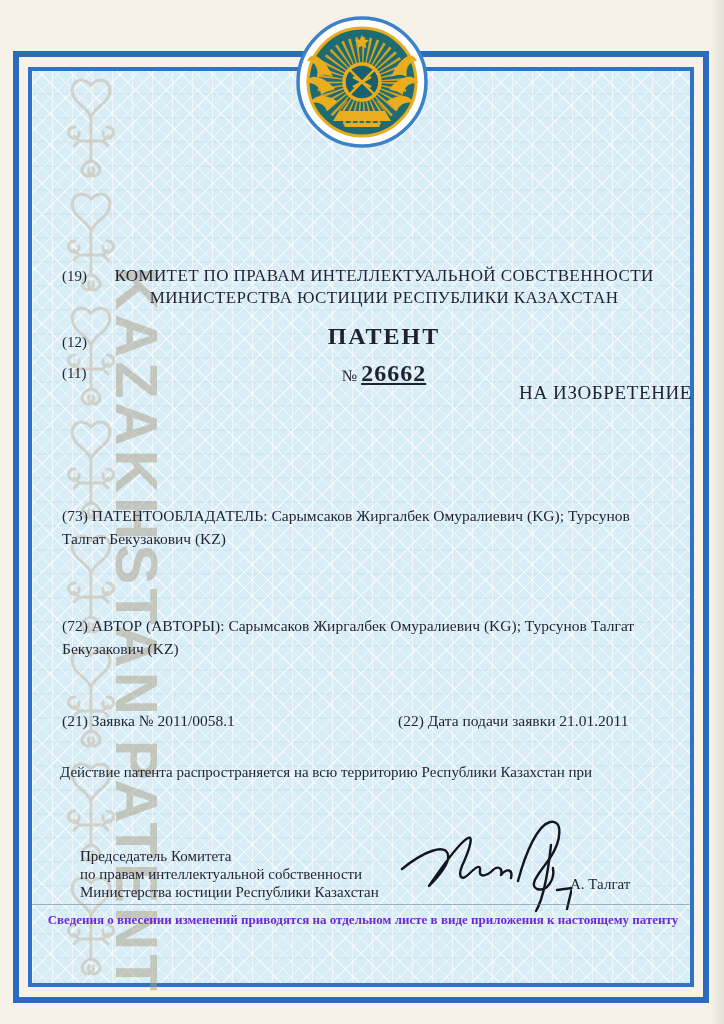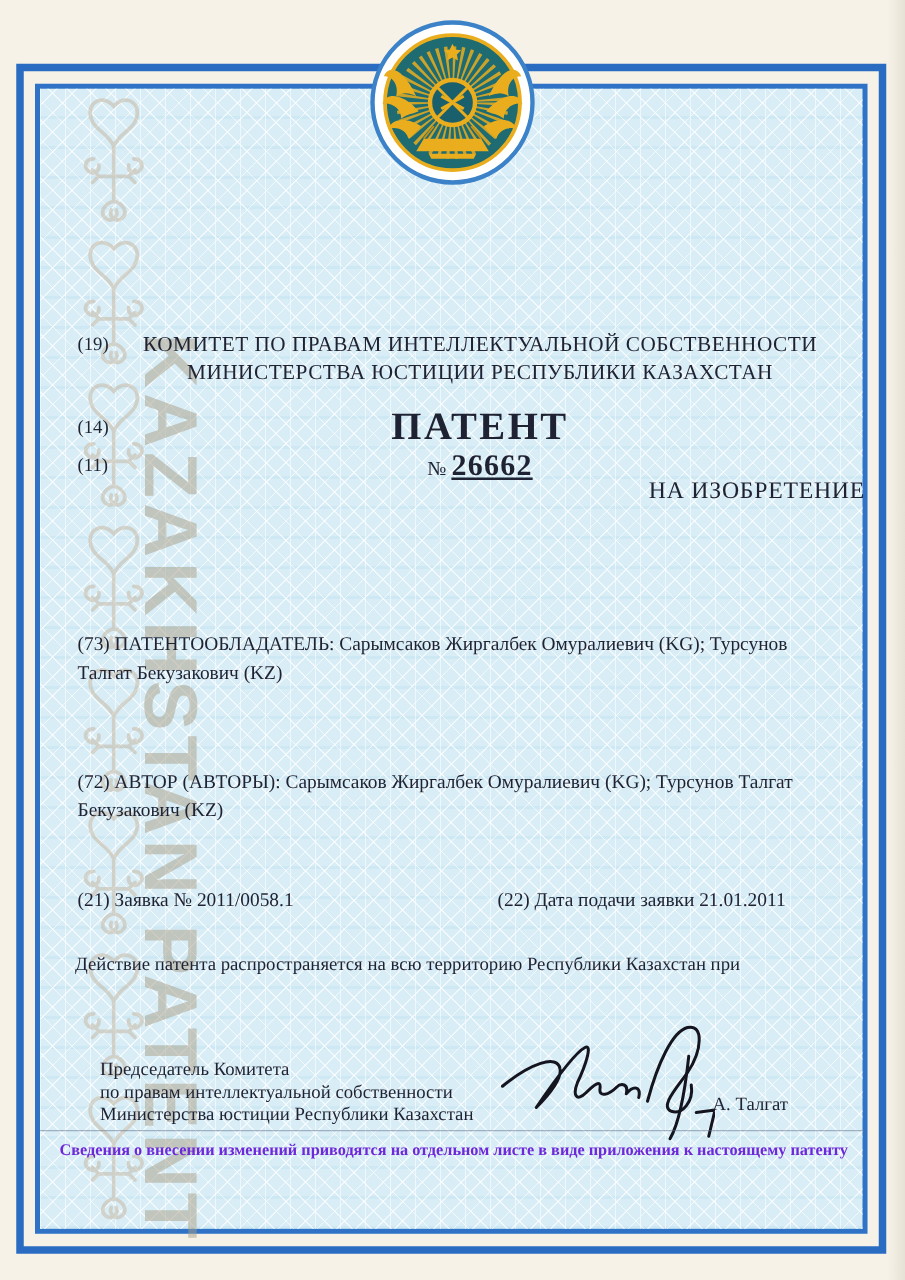--- a/index.html
+++ b/index.html
@@ -47,21 +47,21 @@
     font-weight:bold;font-size:60px;letter-spacing:4px;
     color:rgba(168,157,133,0.5);
     white-space:nowrap;
   }
   
   .emblem{position:absolute;left:295px;top:15px;width:134px;height:134px;z-index:6;}
   
   .abs{position:absolute;}
   .code{font-size:15px;}
   .hdr{left:44px;right:2px;text-align:center;font-size:17px;letter-spacing:.4px;line-height:22px;}
-  .patent-title{left:44px;right:2px;text-align:center;font-size:31px;font-weight:bold;letter-spacing:2px;}
+  .patent-title{left:44px;right:2px;text-align:center;font-size:24px;font-weight:bold;letter-spacing:2px;}
   .patent-no{left:44px;right:2px;text-align:center;font-size:16px;}
   .patent-no b{font-size:24px;font-weight:bold;text-decoration:underline;letter-spacing:1px;}
   .patent-sub{left:44px;right:2px;text-align:right;font-size:19px;letter-spacing:.6px;}
   .field{font-size:15.5px;line-height:23px;}
   .para{font-size:15px;line-height:21.5px;}
   .sig-block{font-size:15px;line-height:18px;}
   .sig-name{font-size:15px;}
   .divider{left:0;width:660px;border-top:1px solid rgba(95,115,140,0.5);height:0;}
   .footer{left:0;right:0;text-align:center;font-size:13px;font-weight:bold;color:#6d28d9;}
 </style>
@@ -103,21 +103,21 @@
     </svg>
 
     <div class="watermark">KAZAKHSTAN PATENT</div>
 
     <div class="abs code" style="left:30px;top:197px;">(19)</div>
     <div class="abs hdr" style="top:194px;">
       <div>КОМИТЕТ ПО ПРАВАМ ИНТЕЛЛЕКТУАЛЬНОЙ СОБСТВЕННОСТИ</div>
       <div>МИНИСТЕРСТВА ЮСТИЦИИ РЕСПУБЛИКИ КАЗАХСТАН</div>
     </div>
 
-    <div class="abs code" style="left:30px;top:263px;">(14)</div>
+    <div class="abs code" style="left:30px;top:263px;">(12)</div>
     <div class="abs patent-title" style="top:252px;">ПАТЕНТ</div>
     <div class="abs code" style="left:30px;top:294px;">(11)</div>
     <div class="abs patent-no" style="top:289px;">
       <span>№</span>
       <b>26662</b>
     </div>
     <div class="abs patent-sub" style="top:311px;">НА ИЗОБРЕТЕНИЕ</div>
 
     <div class="abs field" style="left:30px;top:433px;width:606px;">(73) ПАТЕНТООБЛАДАТЕЛЬ: Сарымсаков Жиргалбек Омуралиевич (KG); Турсунов Талгат Бекузакович (KZ)</div>
     <div class="abs field" style="left:30px;top:543px;width:596px;">(72) АВТОР (АВТОРЫ): Сарымсаков Жиргалбек Омуралиевич (KG); Турсунов Талгат Бекузакович (KZ)</div>

